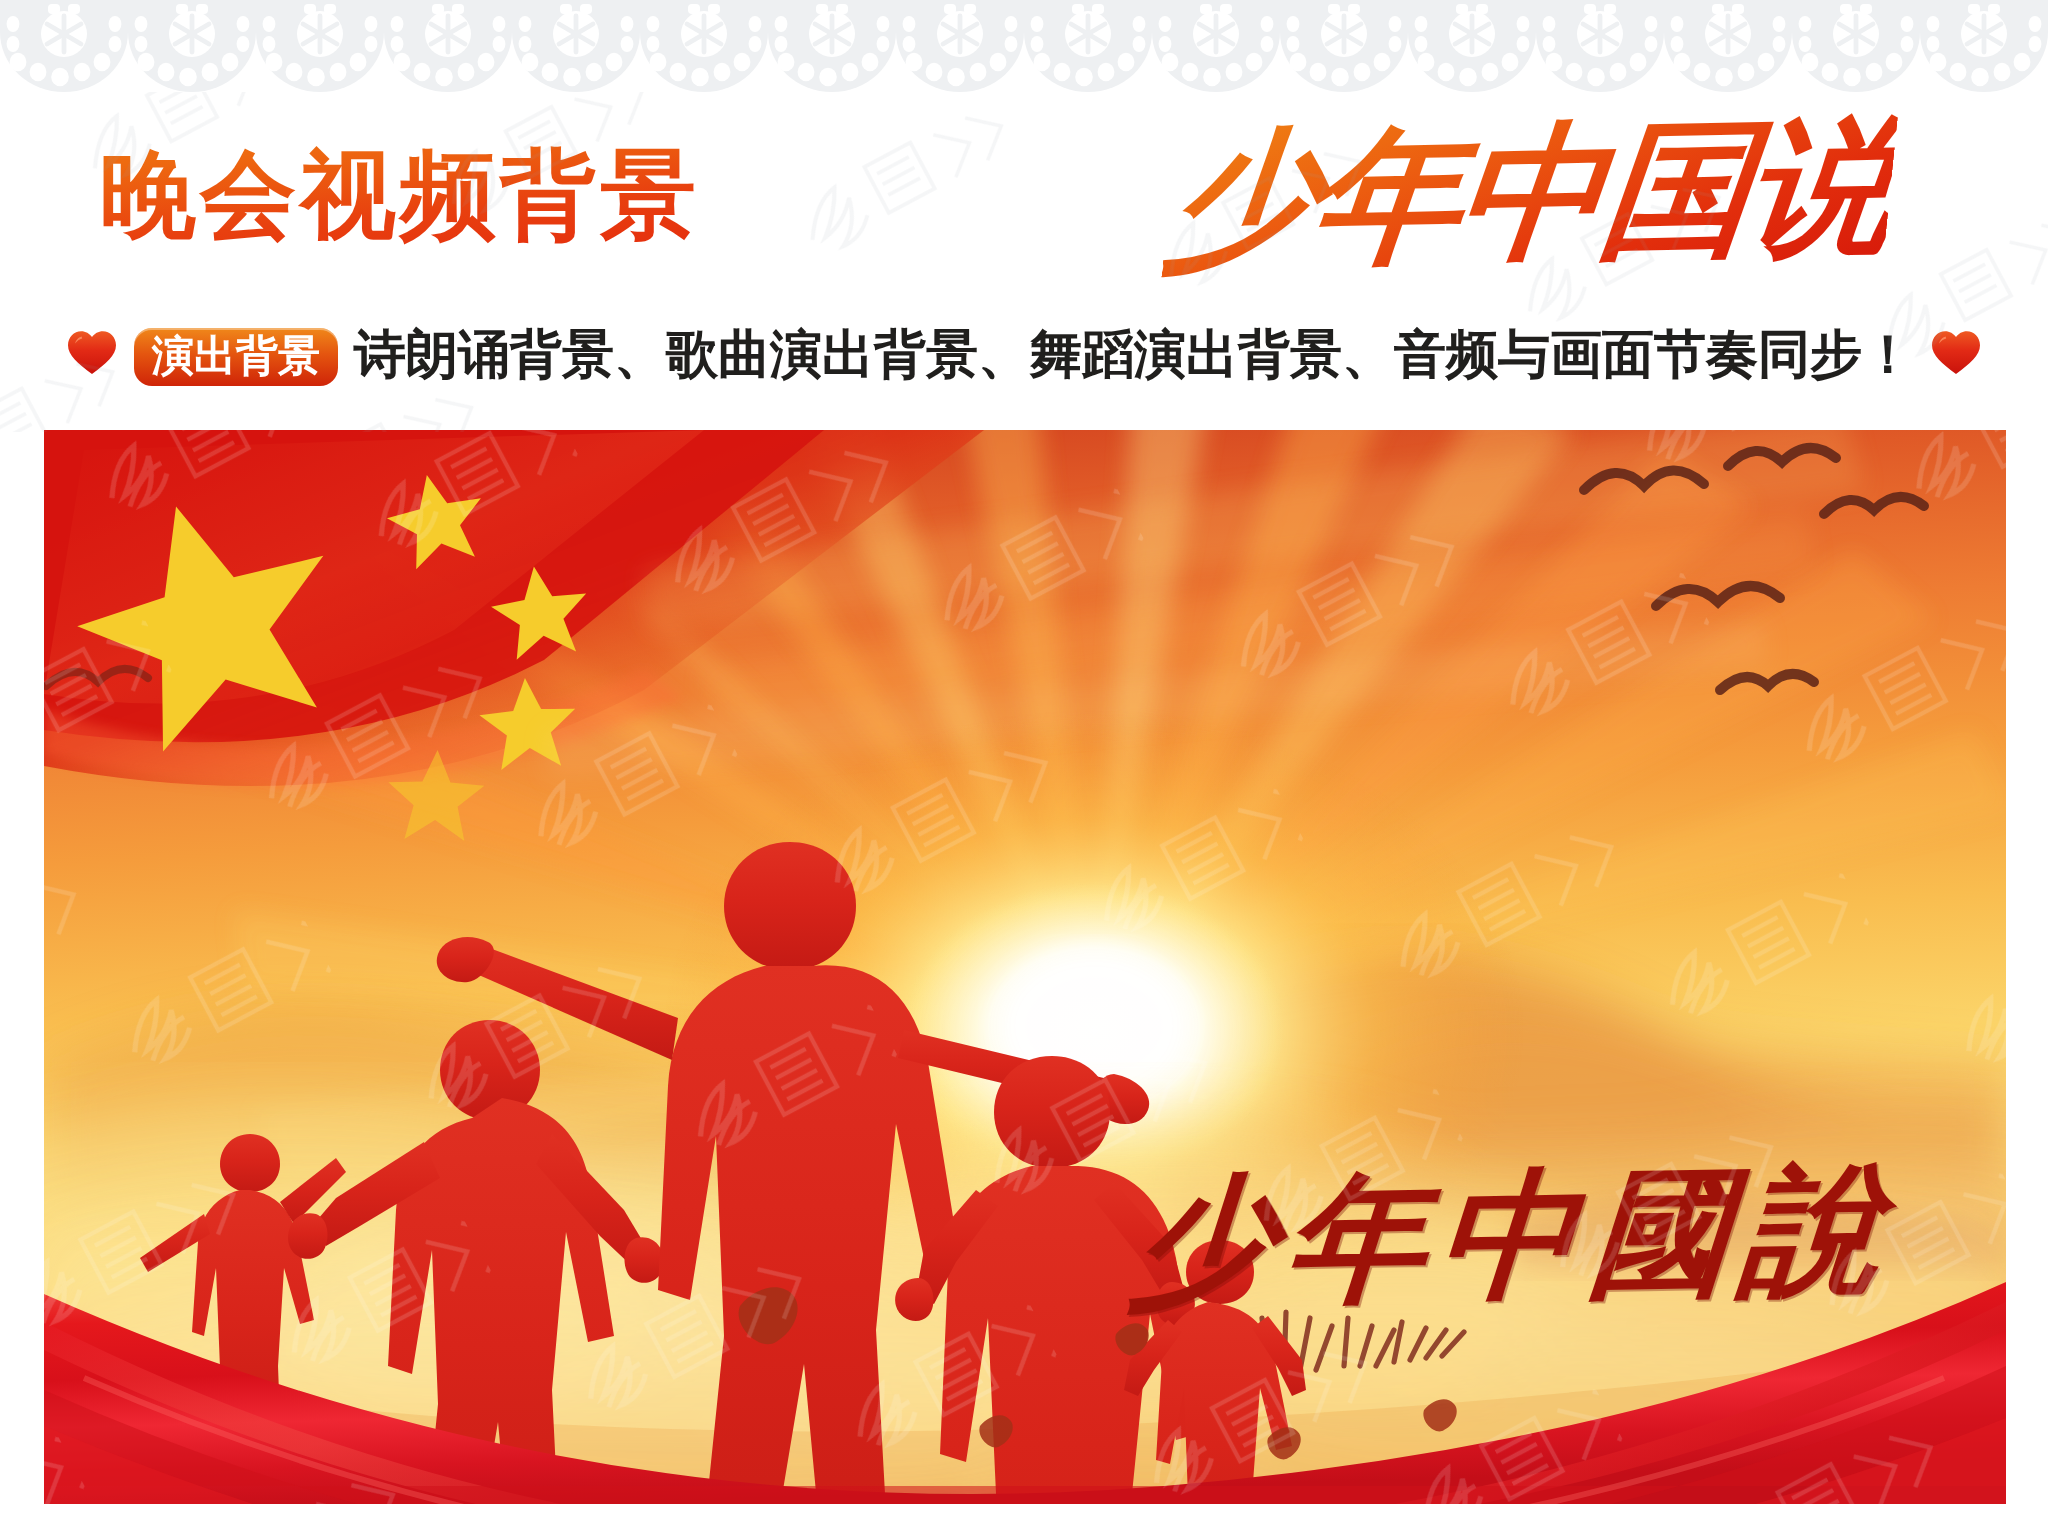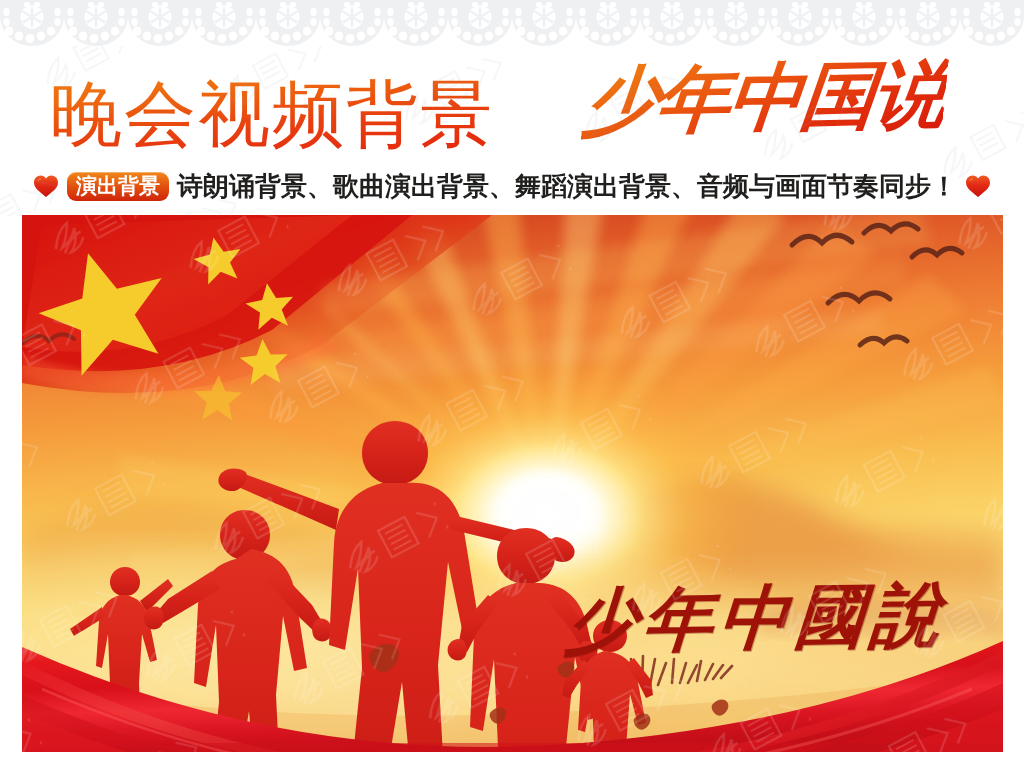--- a/index.html
+++ b/index.html
@@ -10,22 +10,22 @@
   }
   #page{position:absolute;inset:0;width:1024px;height:768px;background:#fff;overflow:hidden;}
 
   
   .lace{position:absolute;left:0;top:0;width:1024px;height:46px;overflow:hidden;background:#fff;}
   .lace .scallop{position:absolute;left:0;top:0;width:1024px;height:46px;}
 
   
   .title-row{position:absolute;left:0;top:52px;width:1024px;height:100px;}
   .title-main{
-    position:absolute;left:50px;top:16px;
-    font-size:72px;font-weight:normal;letter-spacing:2px;line-height:92px;
+    position:absolute;left:50px;top:0px;
+    font-size:48px;font-weight:bold;letter-spacing:2px;line-height:92px;
     font-family:"DejaVu Sans","Liberation Sans",sans-serif;
     background:linear-gradient(175deg,#f07c12 0%,#ee6a10 26%,#e8400f 58%,#e3220d 100%);
     -webkit-background-clip:text;background-clip:text;color:transparent;
     -webkit-text-fill-color:transparent;
     white-space:nowrap;
     text-shadow:0 0 0 rgba(0,0,0,0);
   }
   .title-sub{
     position:absolute;left:585px;top:-4px;
     font-size:74px;line-height:98px;font-weight:bold;font-style:italic;
@@ -33,21 +33,21 @@
     background:linear-gradient(160deg,#f08a14 0%,#ec5d10 35%,#e22e0c 70%,#d5160a 100%);
     -webkit-background-clip:text;background-clip:text;color:transparent;
     -webkit-text-fill-color:transparent;
     white-space:nowrap;letter-spacing:-2px;
     transform:skewX(-7deg) rotate(-1.2deg);
   }
 
   
   .subtitle-row{
     position:absolute;left:0;top:164px;width:1024px;height:44px;
-    display:flex;align-items:center;justify-content:center;gap:8px;
+    display:flex;align-items:flex-start;justify-content:center;gap:8px;
   }
   .heart{width:26px;height:24px;position:relative;flex:0 0 auto;}
   .heart svg{display:block;}
   .badge{
     flex:0 0 auto;
     display:inline-block;padding:3px 9px 4px 9px;border-radius:9px;
     background:linear-gradient(180deg,#f0881a 0%,#e4540f 46%,#cf2408 100%);
     color:#fff;font-size:21px;font-weight:bold;line-height:22px;letter-spacing:0px;
     font-family:"DejaVu Sans","Liberation Sans",sans-serif;
     white-space:nowrap;

